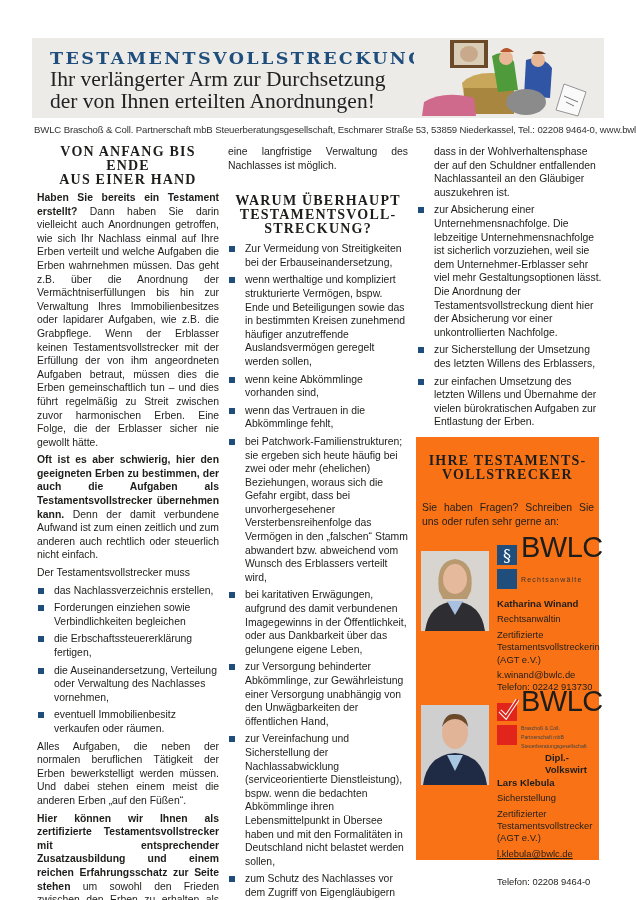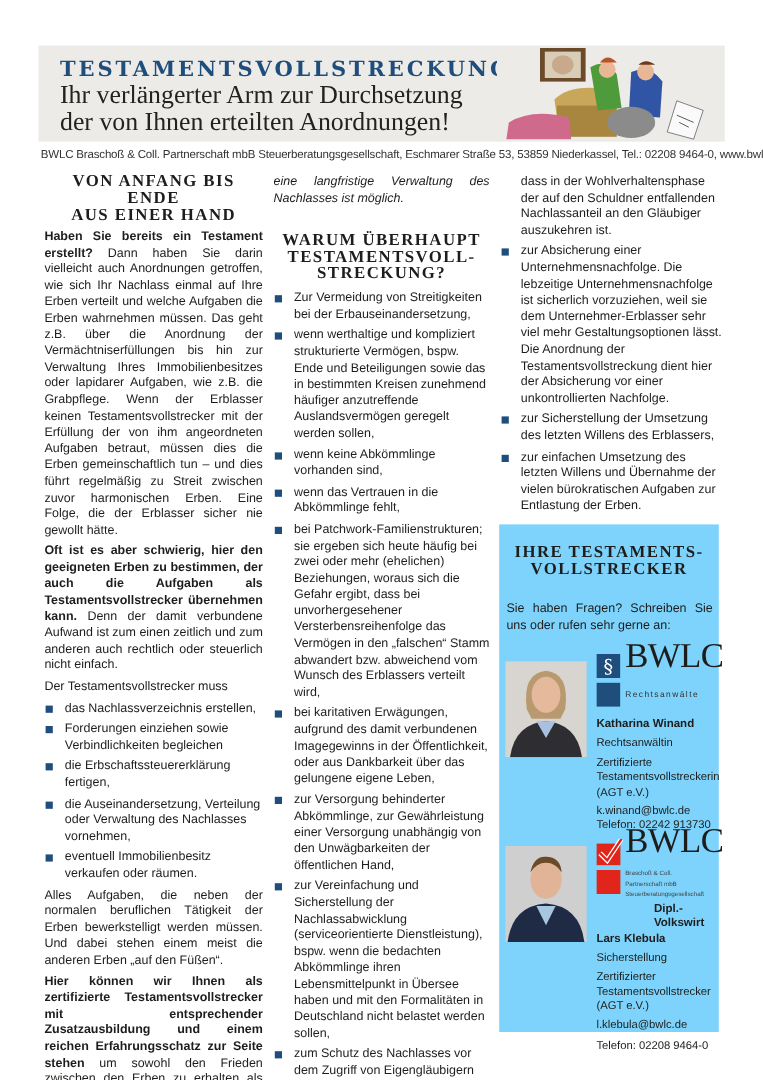--- a/index.html
+++ b/index.html
@@ -34,31 +34,31 @@
   }
   p { margin: 0 0 4px 0; }
   .justify { text-align: justify; }
   b { font-weight: bold; }
   ul.sq { list-style: none; padding: 0; margin: 0 0 4px 0; }
   ul.sq li { position: relative; padding-left: 17px; margin-bottom: 4px; }
   ul.sq li::before {
     content: ""; position: absolute; left: 1px; top: 4px; width: 6px; height: 6px; background: #1f4e7d;
   }
   .contact-box {
-    position: absolute; left: 416px; top: 437px; width: 183px; height: 423px; background: #7dd3fc;
+    position: absolute; left: 416px; top: 437px; width: 183px; height: 423px; background: #f97316;
   }
   .contact-box .h-serif { margin-top: 17px; }
   .contact-intro { position: absolute; left: 6px; top: 64px; width: 172px; font-size: 10.4px; line-height: 13.6px; text-align: justify; }
   .person { position: absolute; left: 5px; width: 175px; }
   .photo { position: absolute; left: 0; top: 0; width: 68px; height: 80px; overflow: hidden; }
   .info { position: absolute; left: 76px; top: 0; width: 100px; font-size: 9.4px; line-height: 12.4px; }
   .info .name { font-weight: bold; font-size: 9.6px; }
   .info div { margin-bottom: 3px; }
   .logo { position: relative; height: 50px; margin-bottom: 4px; }
-  .logo-word { position: absolute; left: 24px; top: -4px; font-family: Liberation Serif, serif; font-size: 29px; color: #1d1d1b; letter-spacing: -0.5px; }
+  .logo-word { position: absolute; left: 24px; top: -4px; font-family: Liberation Sans, sans-serif; font-size: 29px; color: #1d1d1b; letter-spacing: -0.5px; }
   .logo-sub { position: absolute; left: 24px; top: 29px; font-size: 7px; letter-spacing: 1.2px; color: #333; }
   .logo-sub2 { position: absolute; left: 24px; top: 26px; font-size: 5.2px; line-height: 6px; color: #444; }
 </style>
 </head>
 <body>
 
 <div class="banner">
   <div class="banner-title">TESTAMENTSVOLLSTRECKUNG</div>
   <div class="banner-sub">
     <div>Ihr verlängerter Arm zur Durchsetzung</div>
@@ -105,21 +105,21 @@
     <li>die Auseinandersetzung, Verteilung oder Verwaltung des Nachlasses vornehmen,</li>
     <li>eventuell Immobilienbesitz verkaufen oder räumen.</li>
   </ul>
   <p class="justify">Alles Aufgaben, die neben der normalen beruflichen Tätigkeit der Erben bewerkstelligt werden müssen. Und dabei stehen einem meist die anderen Erben „auf den Füßen“.</p>
   <p class="justify">
     <b>Hier können wir Ihnen als zertifizierte Testamentsvollstrecker mit entsprechender Zusatzausbildung und einem reichen Erfahrungsschatz zur Seite stehen</b><span> um sowohl den Frieden zwischen den Erben zu erhalten als auch für eine effiziente und wie von Ihnen gewünschte Abwicklung zu sorgen. Auch</span>
   </p>
 </div>
 
 <div class="col col2">
-  <p class="justify" style="margin-bottom:22px;font-style:italic;">eine langfristige Verwaltung des Nachlasses ist möglich.</p>
+  <p class="justify" style="margin-bottom:22px;">eine langfristige Verwaltung des Nachlasses ist möglich.</p>
   <h2 class="h-serif" style="margin-bottom:6px;">
     <span>Warum überhaupt</span><br>
     <span>Testamentsvoll-</span><br>
     <span>streckung?</span>
   </h2>
   <ul class="sq">
     <li>Zur Vermeidung von Streitigkeiten bei der Erbauseinandersetzung,</li>
     <li>wenn werthaltige und kompliziert strukturierte Vermögen, bspw. Ende und Beteiligungen sowie das in bestimmten Kreisen zunehmend häufiger anzutreffende Auslandsvermögen geregelt werden sollen,</li>
     <li>wenn keine Abkömmlinge vorhanden sind,</li>
     <li>wenn das Vertrauen in die Abkömmlinge fehlt,</li>
@@ -196,17 +196,17 @@
         <div class="logo-sub2">
           <div>Braschoß &amp; Coll.</div>
           <div>Partnerschaft mbB</div>
           <div>Steuerberatungsgesellschaft</div>
         </div>
       </div>
       <div class="name" style="margin-bottom:0;padding-left:48px;">Dipl.-Volkswirt</div>
       <div class="name">Lars Klebula</div>
       <div>Sicherstellung</div>
       <div>Zertifizierter Testamentsvollstrecker (AGT e.V.)</div>
-      <div style="margin-bottom:5px;">l.klebula@bwlc.de</div>
+      <div style="margin-bottom:16px;text-decoration:underline;">l.klebula@bwlc.de</div>
       <div>Telefon: 02208 9464-0</div>
     </div>
   </div>
 </div>
 
 </body></html>

